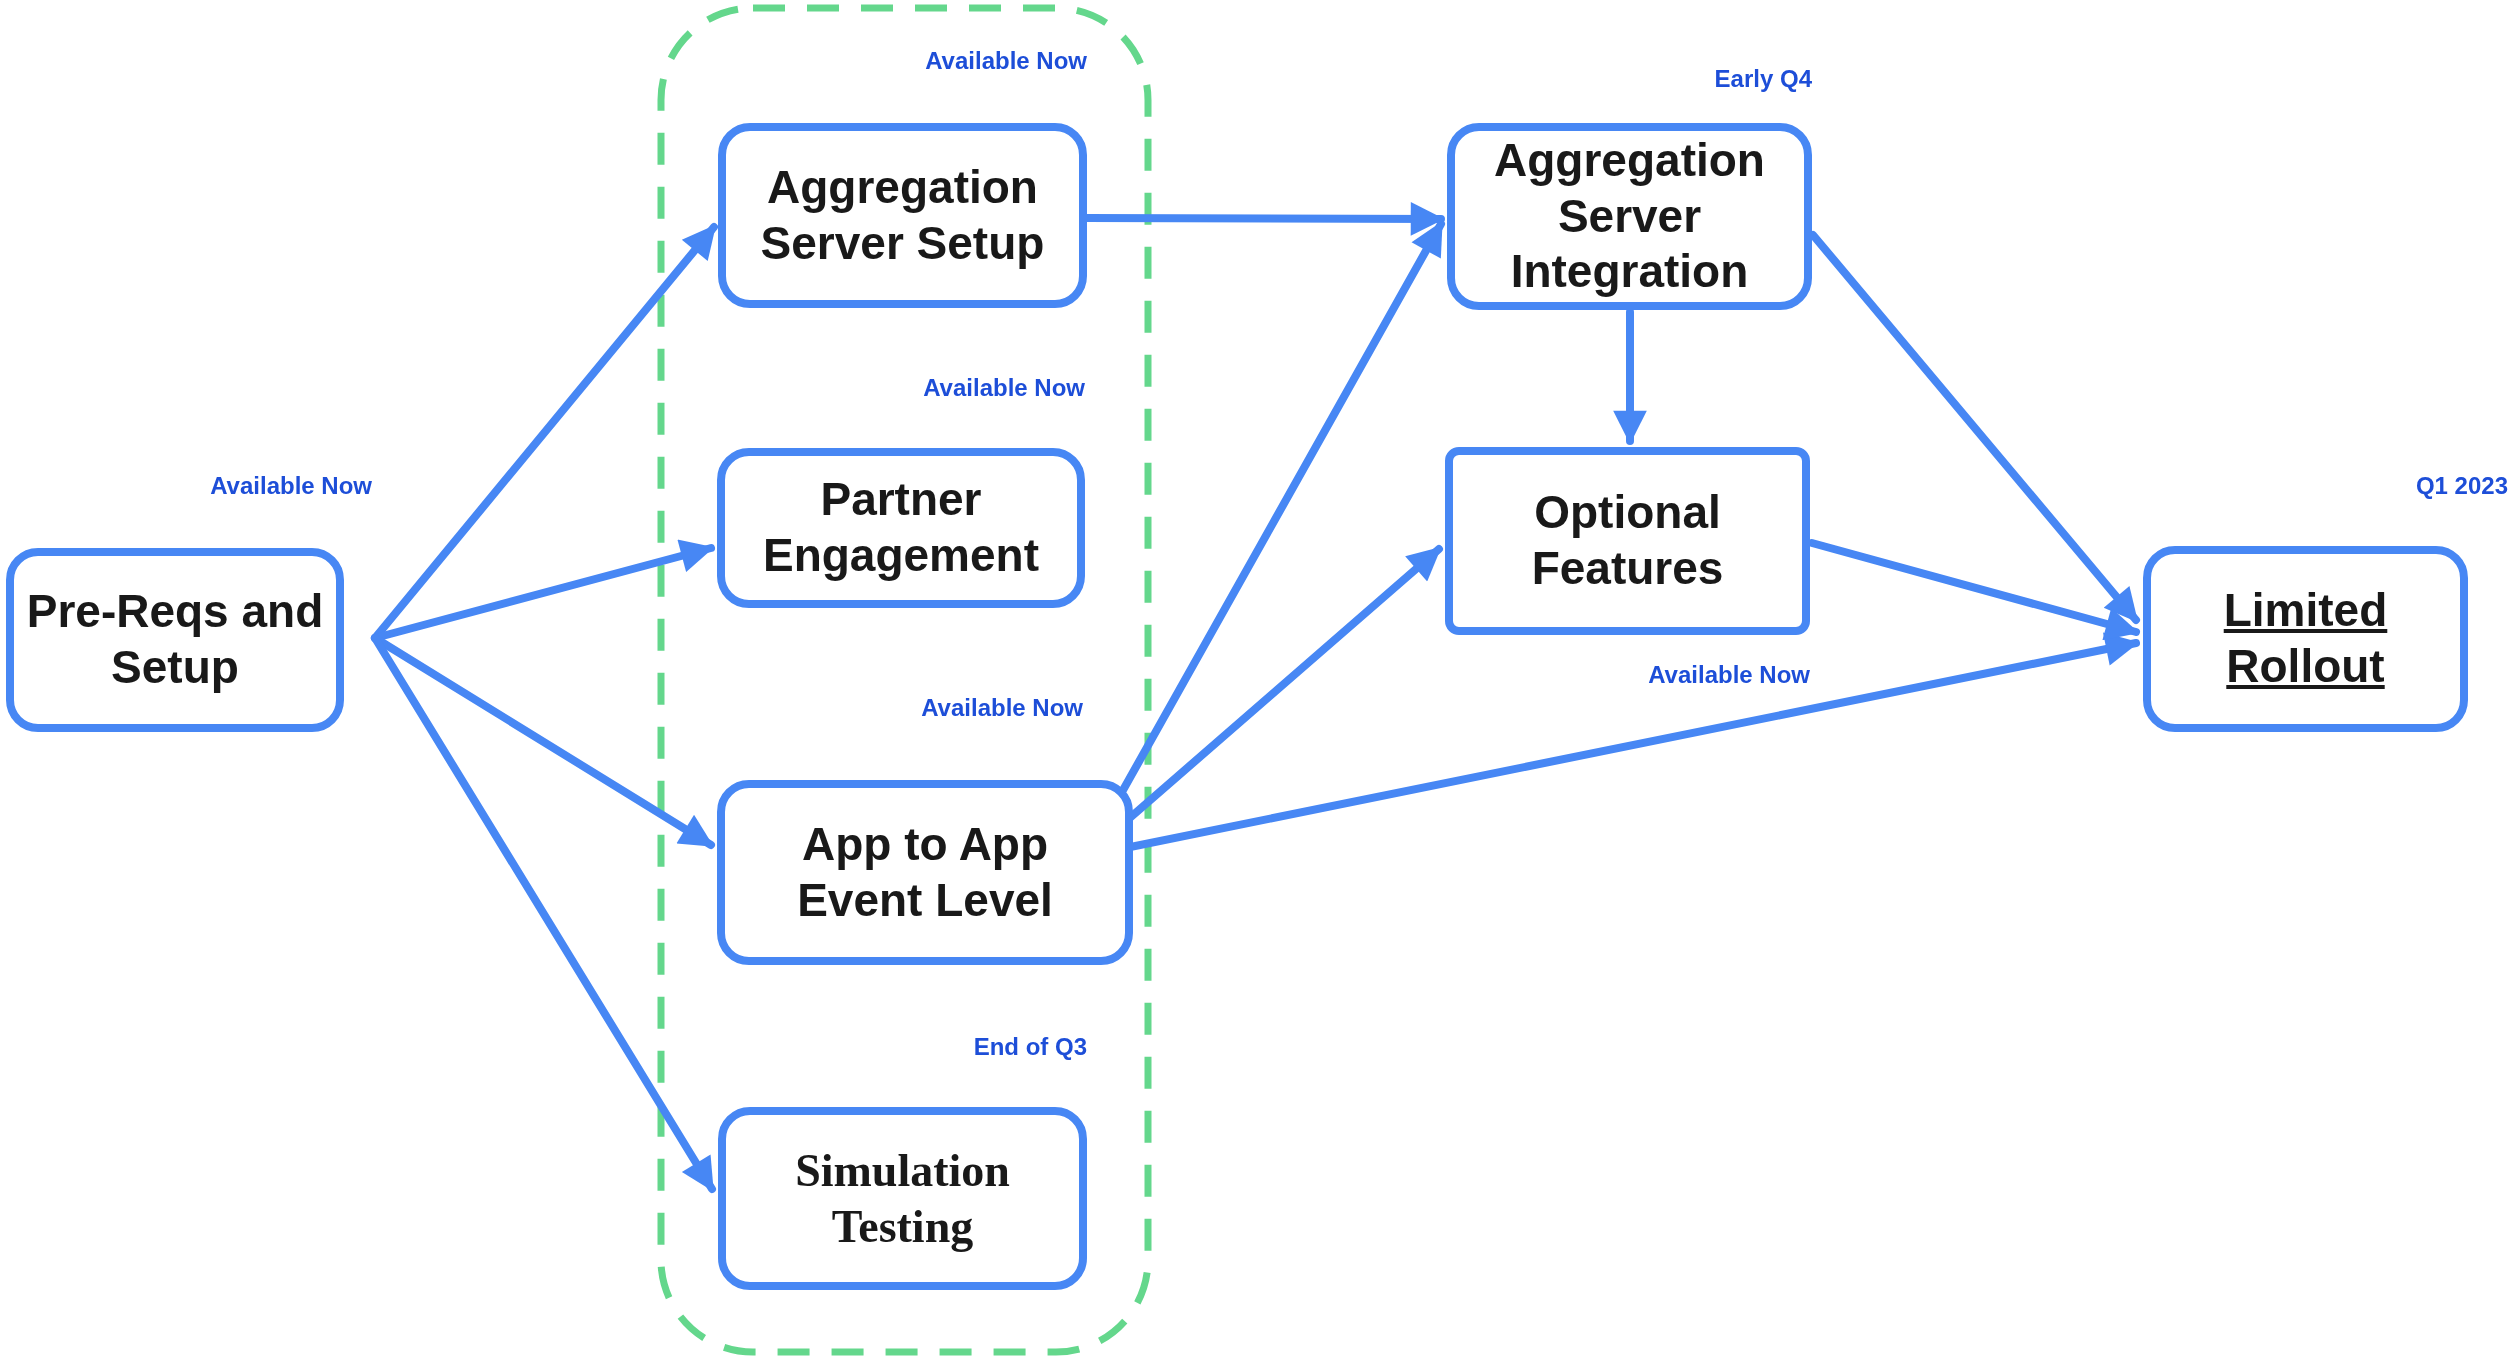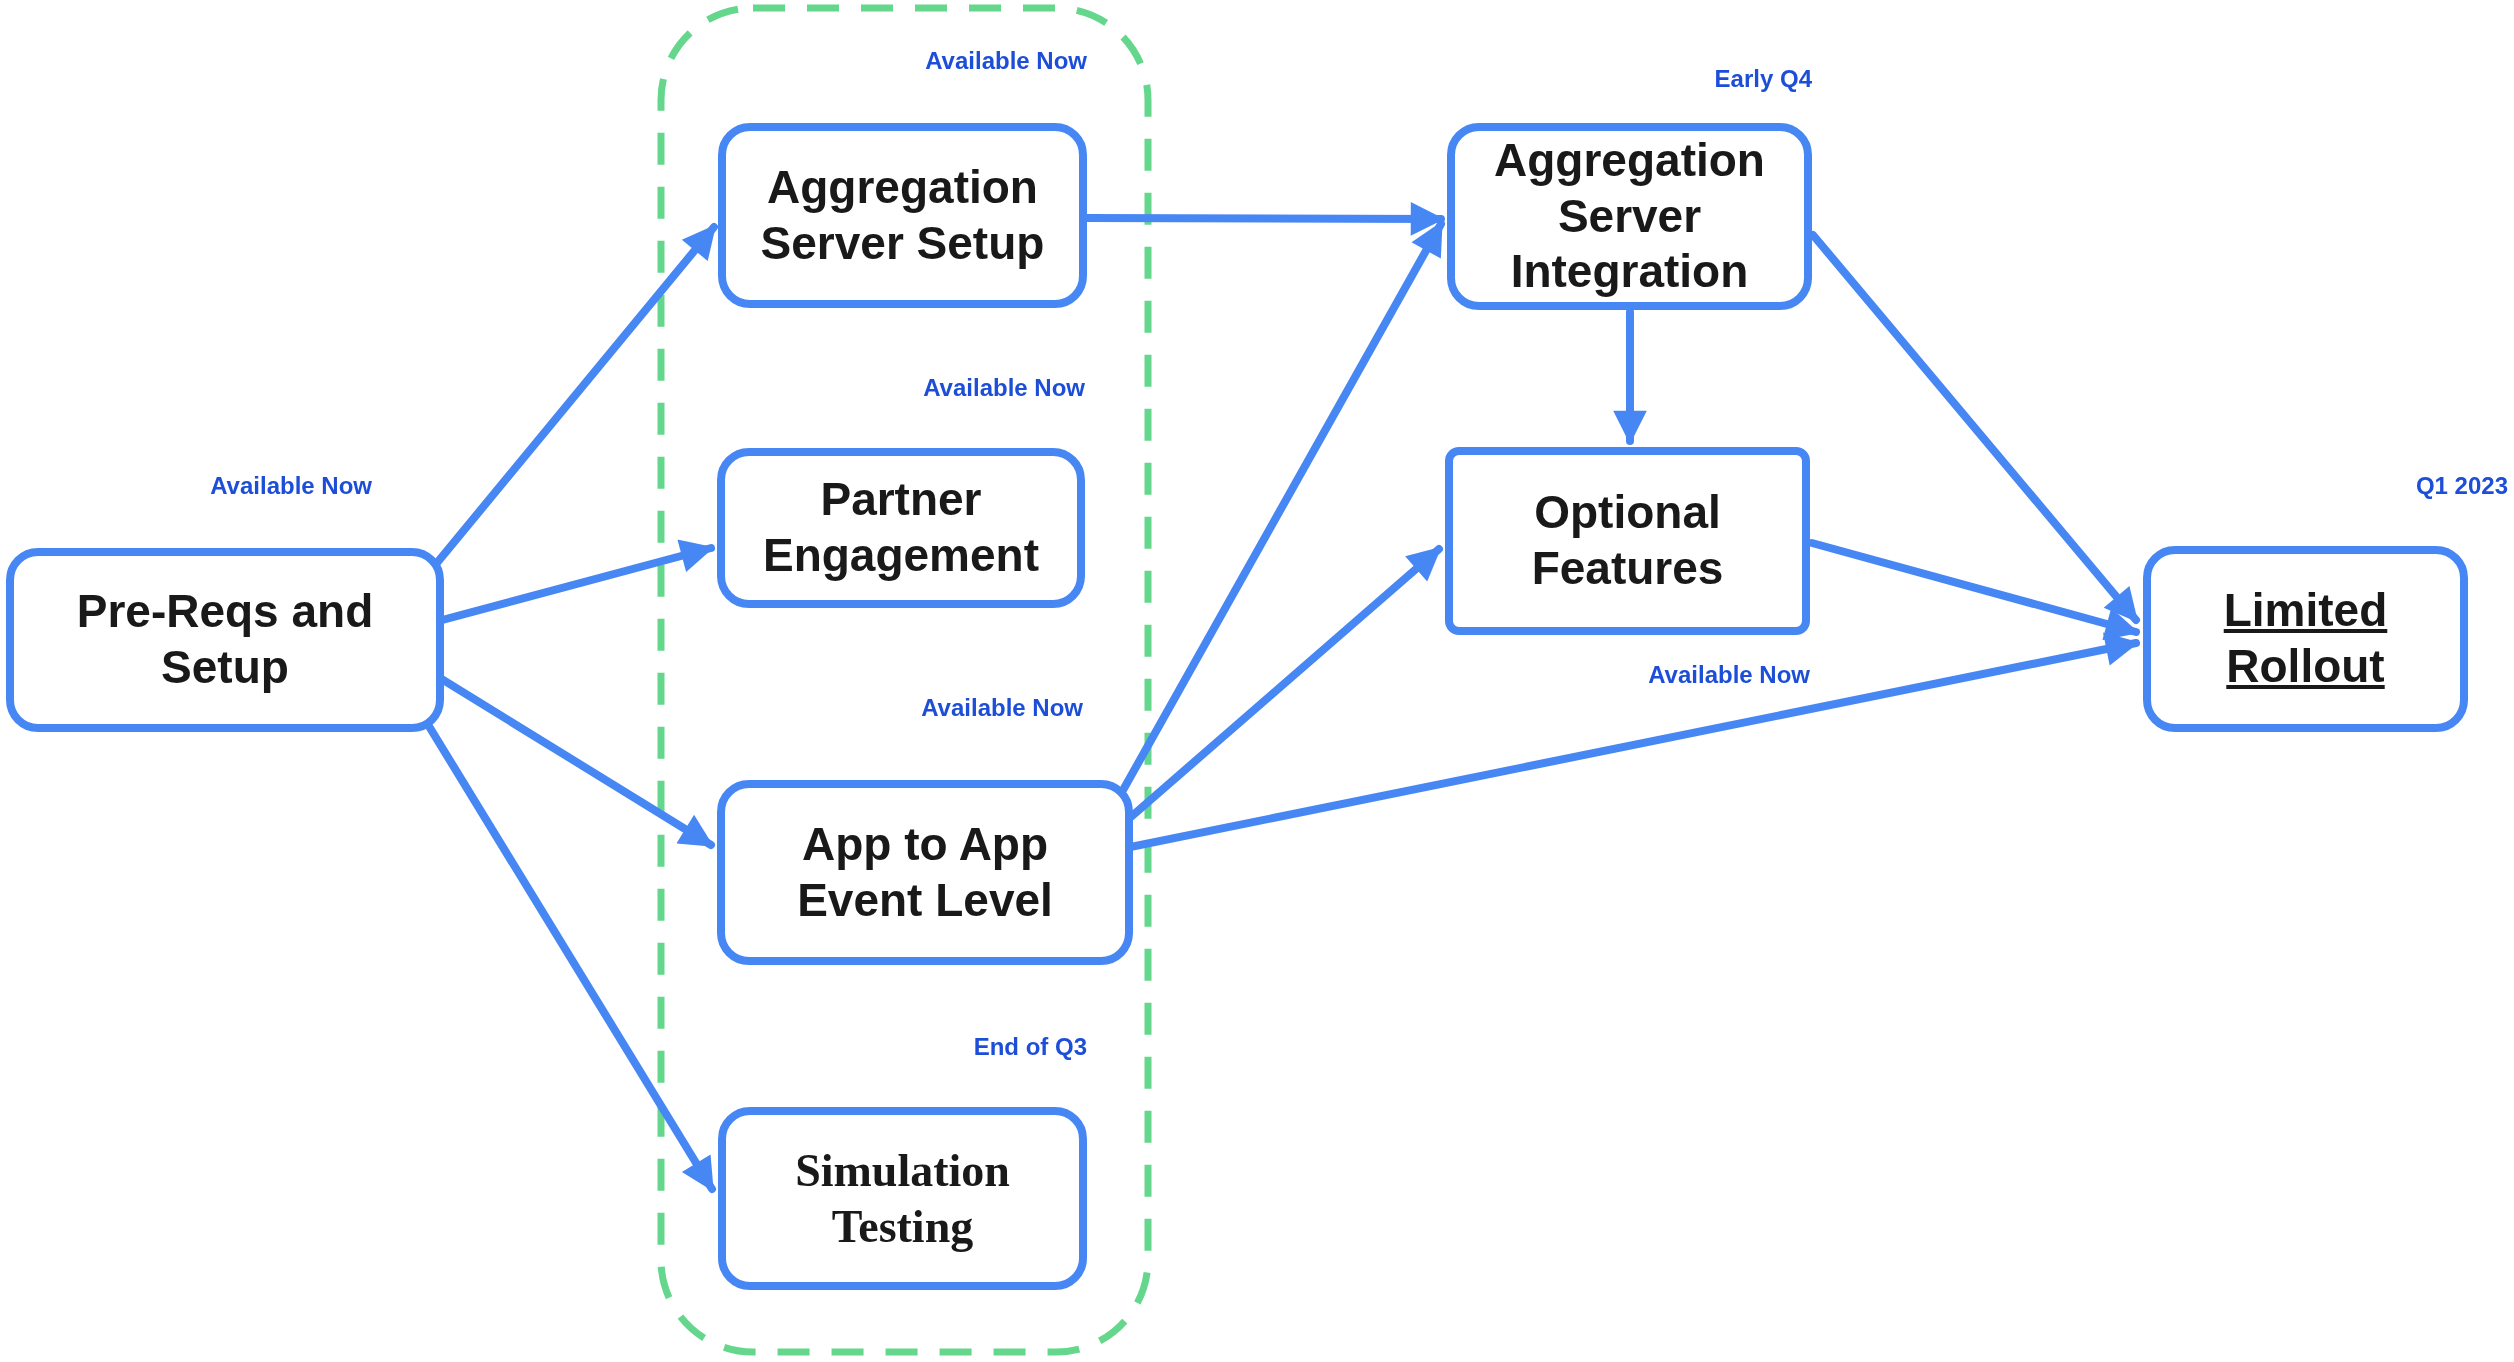--- a/index.html
+++ b/index.html
@@ -43,21 +43,21 @@
     position: absolute;
     text-align: right;
     color: #1d4ed8;
     font-size: 24px;
     font-weight: 700;
     line-height: 1.2;
     z-index: 1;
     white-space: nowrap;
   }
   
-  #node-prereqs        { left: 6px;    top: 548px;  width: 438px; height: 184px; }
+  #node-prereqs        { left: 6px;    top: 548px;  width: 338px; height: 184px; }
   #node-agg-setup      { left: 718px;  top: 123px;  width: 369px; height: 185px; }
   #node-partner        { left: 717px;  top: 448px;  width: 368px; height: 160px; }
   #node-app2app        { left: 717px;  top: 768px;  width: 416px; height: 185px; margin-top: 12px; }
   #node-simulation     { left: 718px;  top: 1107px; width: 369px; height: 183px; font-family: Liberation Serif, serif; }
   #node-agg-integration{ left: 1447px; top: 123px;  width: 365px; height: 187px; }
   #node-optional       { left: 1445px; top: 447px;  width: 365px; height: 188px; border-radius: 14px; }
   #node-rollout        { left: 2143px; top: 546px;  width: 325px; height: 186px; text-decoration: underline; }
 
   #status-prereqs         { left: 6px;    top: 472px;  width: 366px; }
   #status-agg-setup       { left: 718px;  top: 47px;   width: 369px; }

